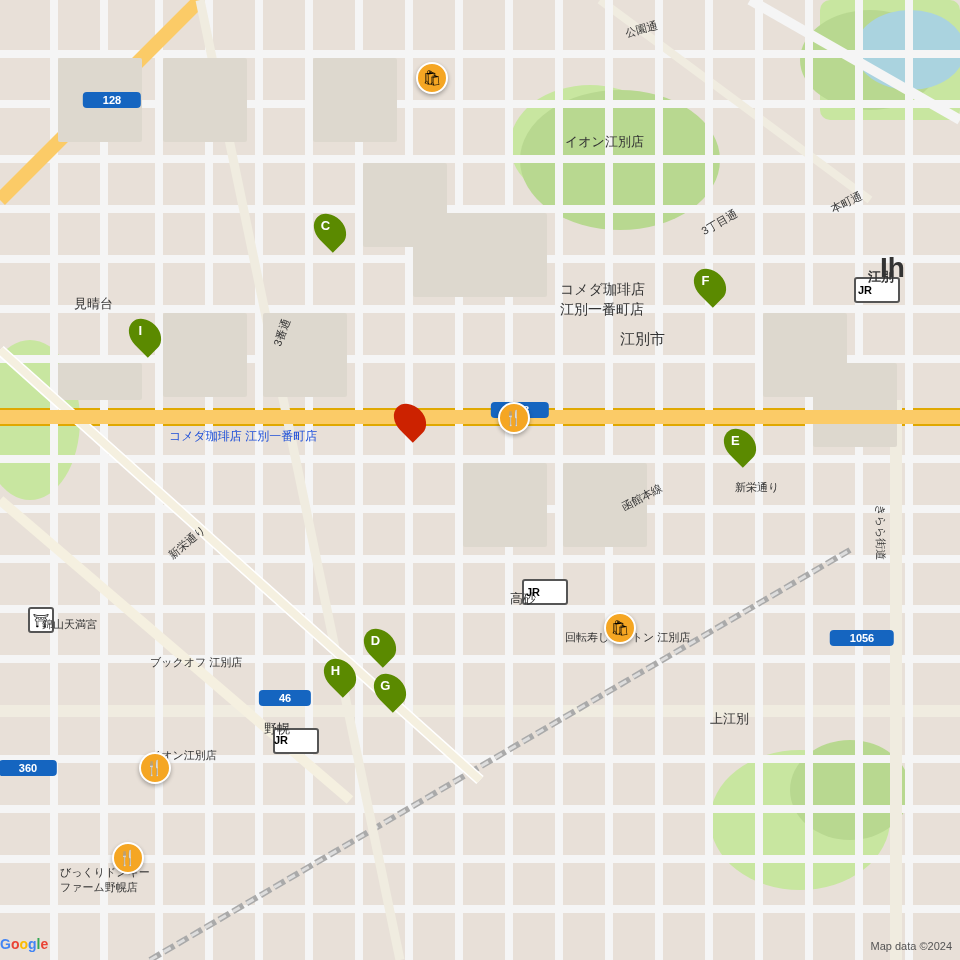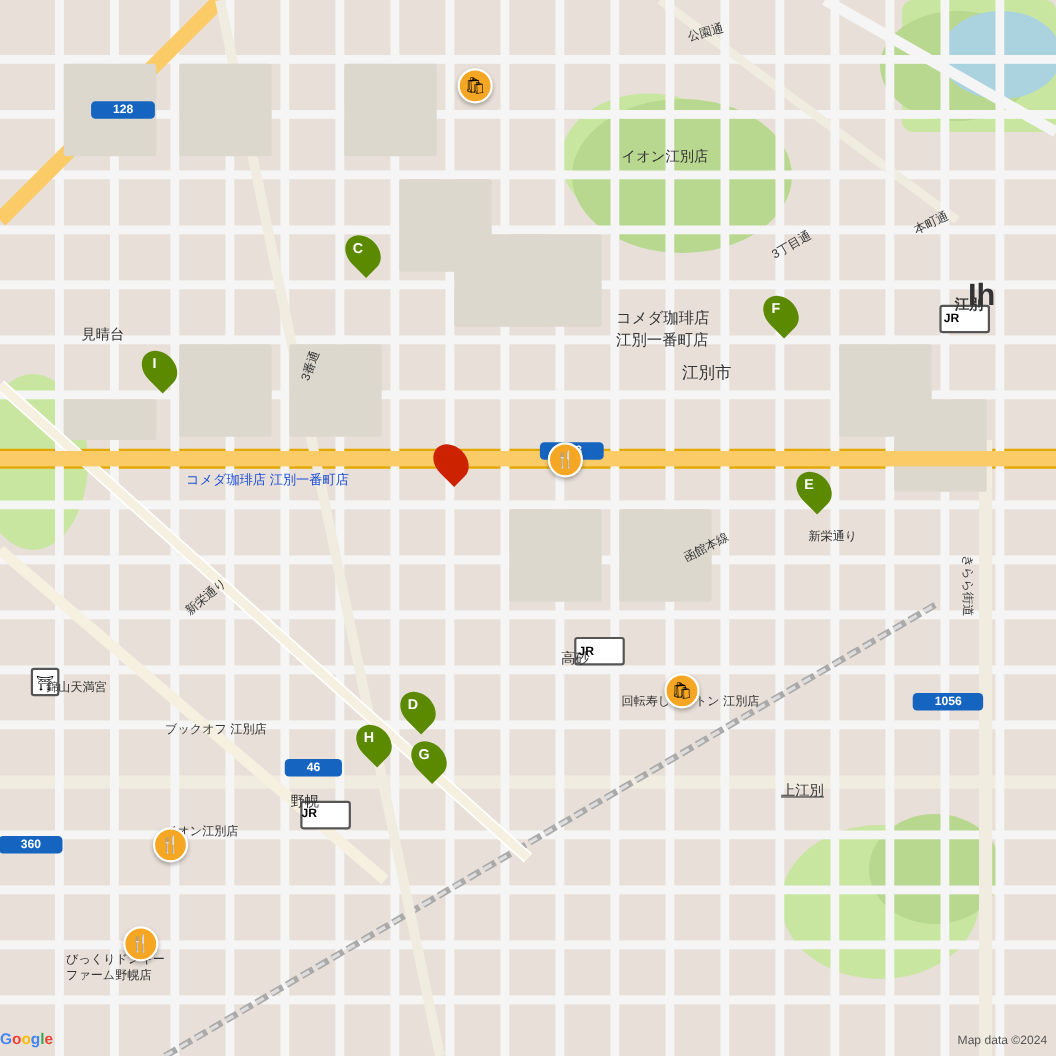--- a/index.html
+++ b/index.html
@@ -219,21 +219,21 @@
   <div class="map-label small" style="left:268px;top:325px; transform:rotate(-70deg);">3番通</div>
 
   <div class="map-label small" style="left:700px;top:215px; transform:rotate(-30deg);">3丁目通</div>
 
   <div class="map-label small" style="left:165px;top:535px; transform:rotate(-40deg);">新栄通り</div>
 
   <div class="map-label medium" style="left:510px;top:590px;">高砂</div>
 
   <div class="map-label medium" style="left:235px;top:720px;margin-left:29px;">野幌</div>
 
-  <div class="map-label medium" style="left:710px;top:710px;text-decoration:underline;">上江別</div>
+  <div class="map-label medium" style="left:710px;top:710px;">上江別</div>
 
   <div class="map-label small" style="left:735px;top:480px;">新栄通り</div>
 
   <div class="map-label small" style="left:880px;top:497px; transform:rotate(90deg); transform-origin:left center;">きらら街道</div>
 
   <div class="map-label small" style="left:620px;top:490px; transform:rotate(-28deg);">函館本線</div>
 
   <div class="map-label small" style="left:38px;top:625px;font-size:11px;color:#555;"></div>
 
   <div class="map-label small" style="left:150px;top:748px;">イオン江別店</div>

